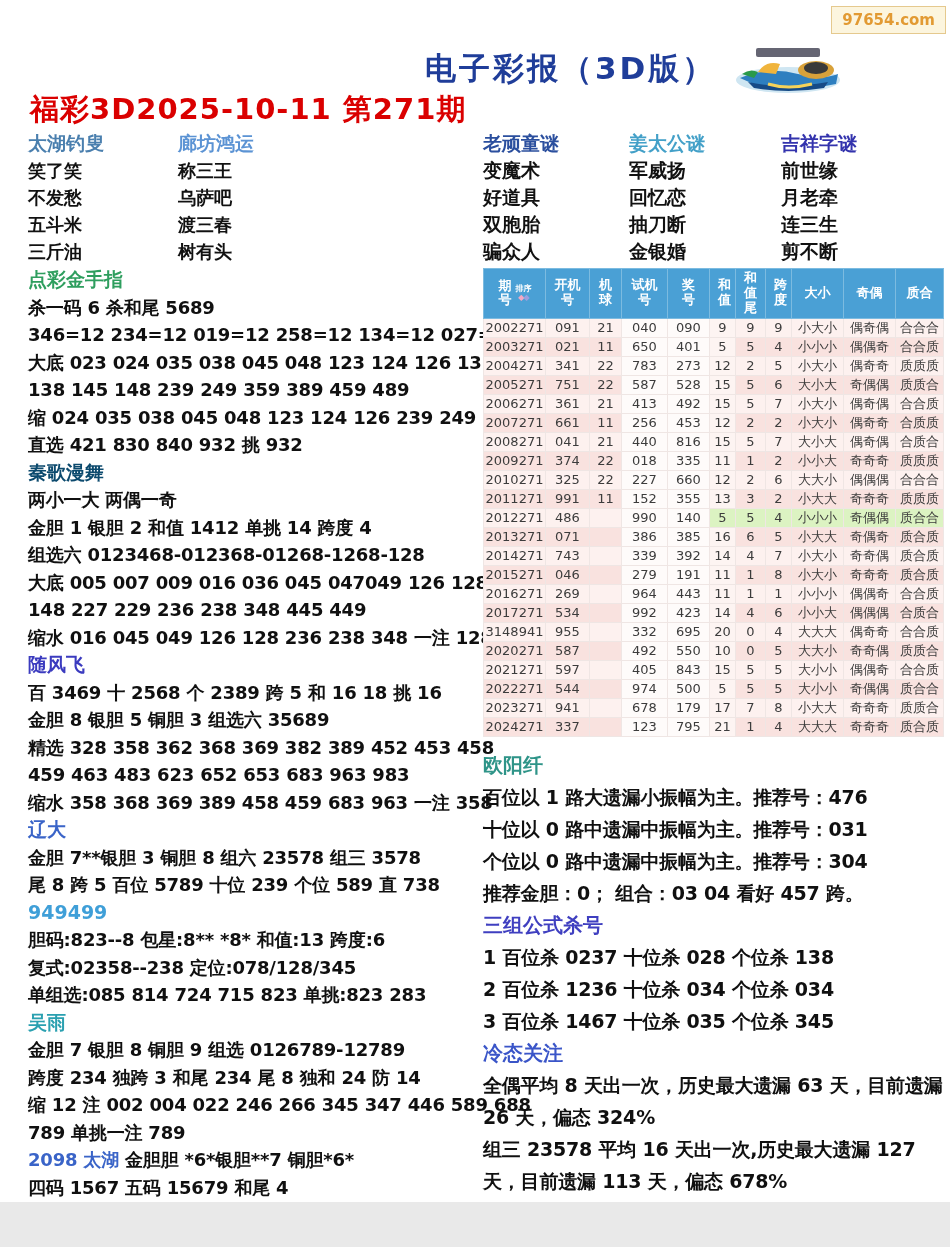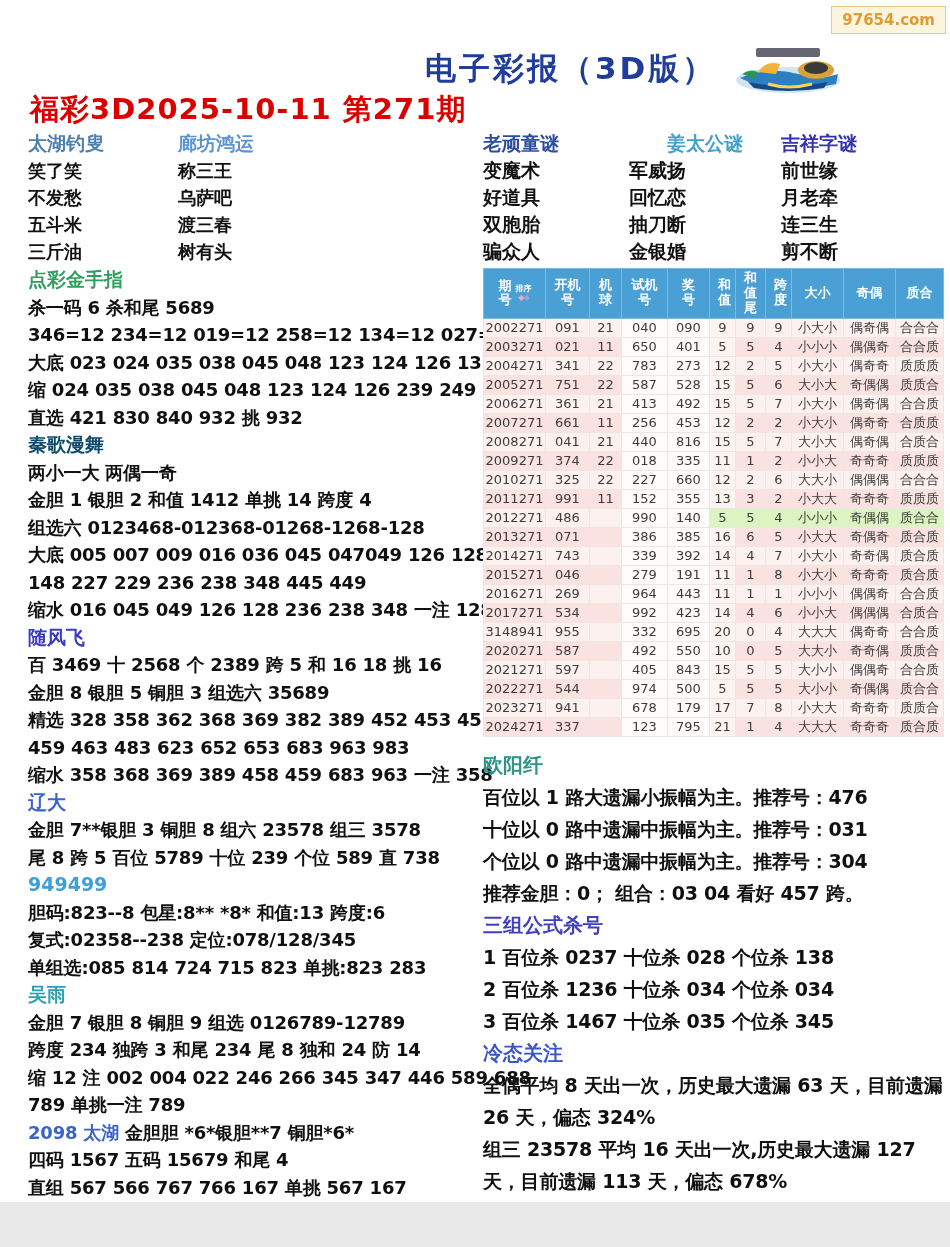--- a/index.html
+++ b/index.html
@@ -122,20 +122,21 @@
 
       <div class="sect">
         <div class="sect-title" style="color: rgb(46, 158, 94);">点彩金手指</div>
         <div>
           <div class="bline">杀一码 6 杀和尾 5689</div>
 
           <div class="bline">346=12 234=12 019=12 258=12 134=12 027=12</div>
 
           <div class="bline">大底 023 024 035 038 045 048 123 124 126 135</div>
 
+          <div class="bline">138 145 148 239 249 359 389 459 489</div>
 
           <div class="bline">缩 024 035 038 045 048 123 124 126 239 249</div>
 
           <div class="bline">直选 421 830 840 932 挑 932</div>
         </div>
       </div>
 
       <div class="sect">
         <div class="sect-title" style="color: #0c4a6e;">秦歌漫舞</div>
         <div>
@@ -221,21 +222,21 @@
             <div class="riddle-item">变魔术</div>
 
             <div class="riddle-item">好道具</div>
 
             <div class="riddle-item">双胞胎</div>
 
             <div class="riddle-item">骗众人</div>
           </div>
         </div>
         <div class="riddle-col">
-          <div class="riddle-title" style="color: rgb(67, 160, 200); text-align: center;">姜太公谜</div>
+          <div class="riddle-title" style="color: rgb(67, 160, 200);">姜太公谜</div>
           <div>
             <div class="riddle-item">军威扬</div>
 
             <div class="riddle-item">回忆恋</div>
 
             <div class="riddle-item">抽刀断</div>
 
             <div class="riddle-item">金银婚</div>
           </div>
         </div>

